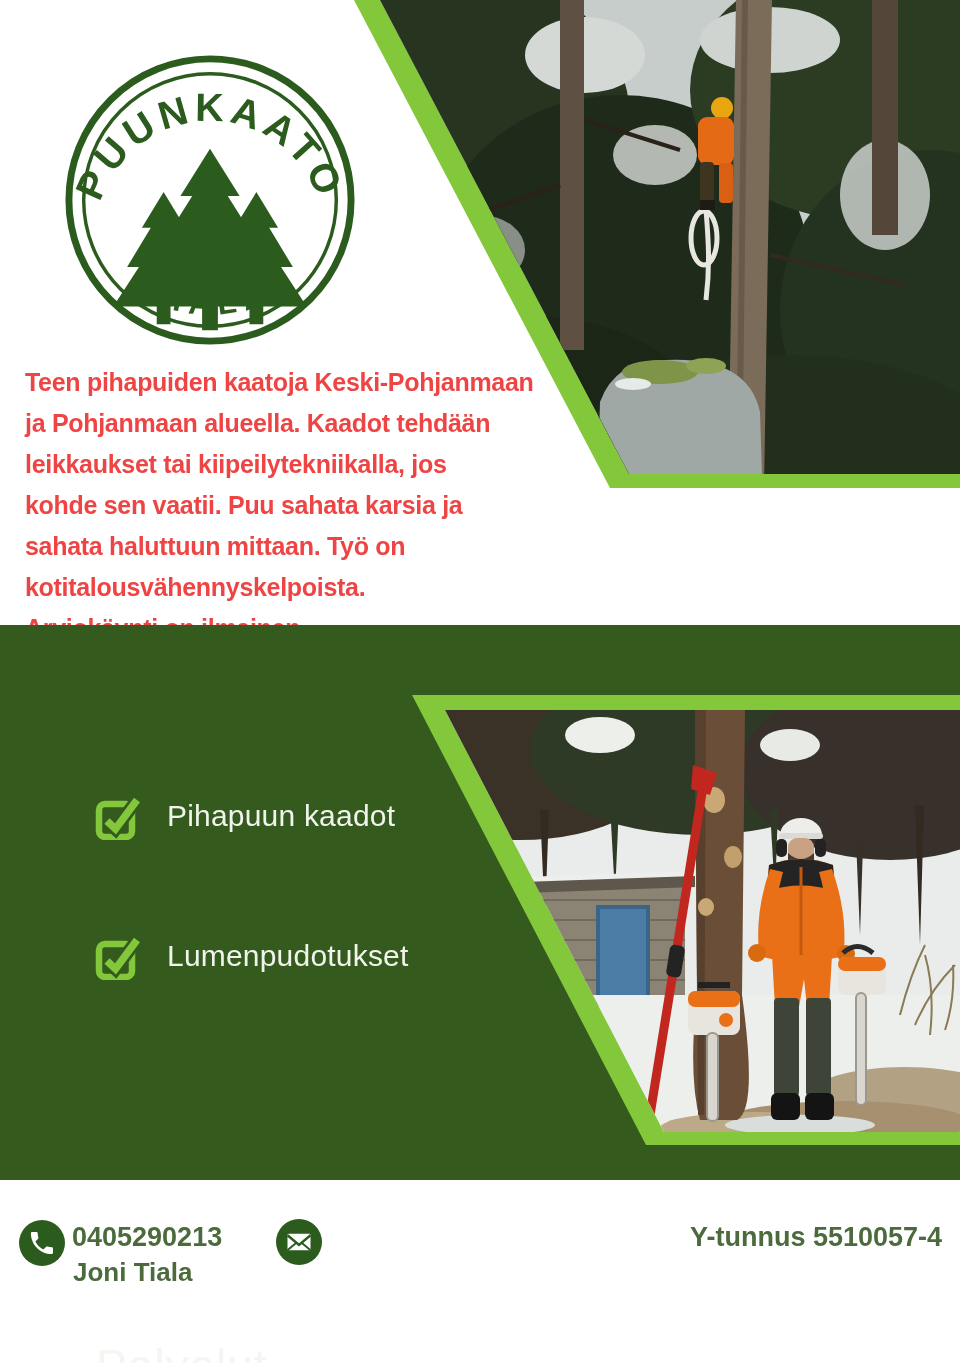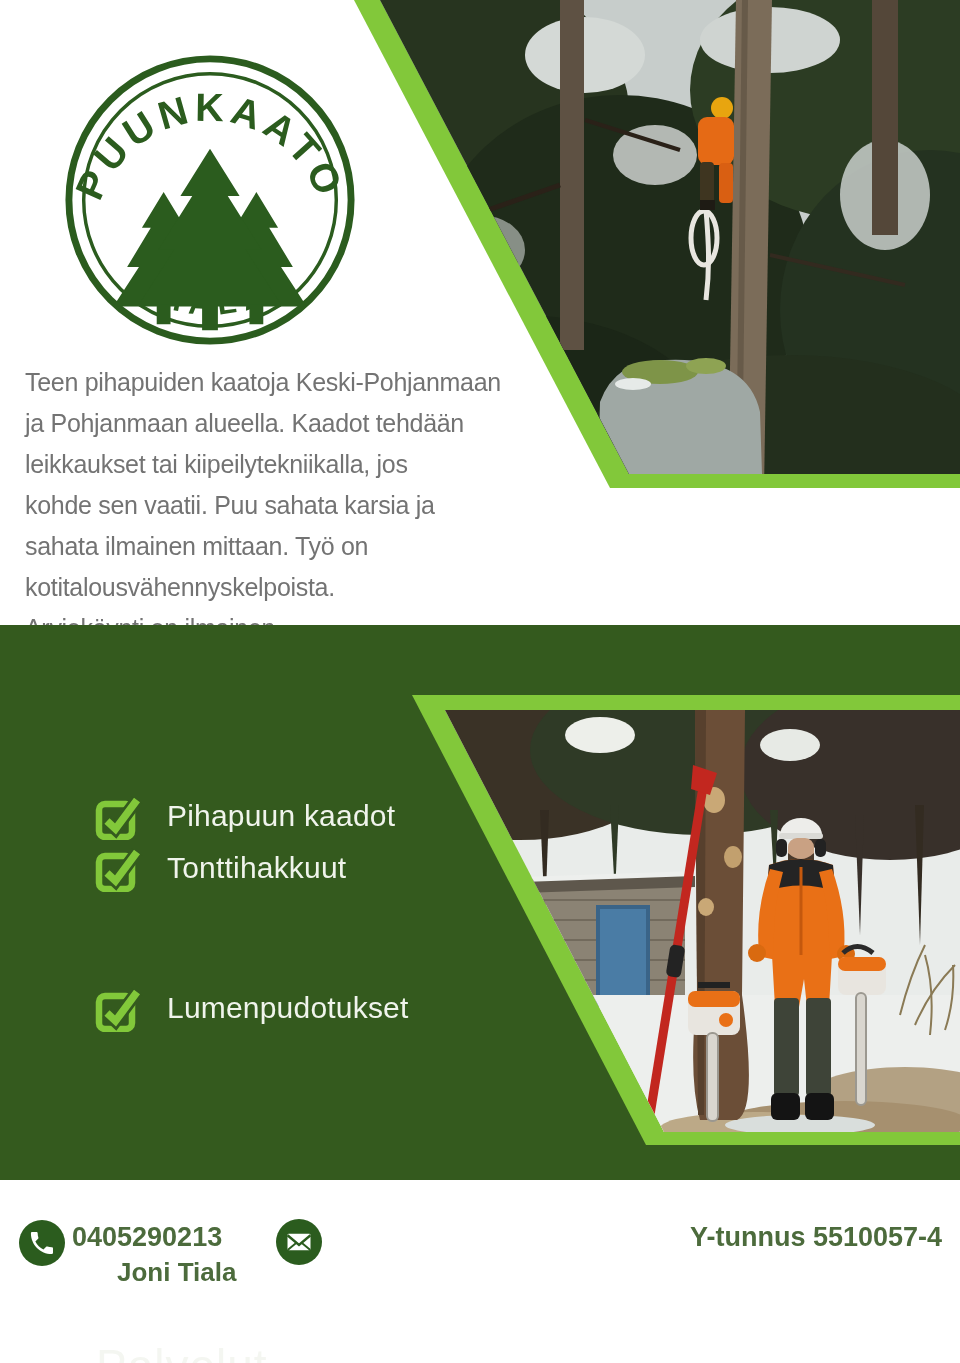--- a/index.html
+++ b/index.html
@@ -3,22 +3,22 @@
 <meta charset="utf-8">
 <style>
   html,body{margin:0;padding:0;background:#fff;}
   .page{position:relative;width:960px;height:1363px;background:#ffffff;overflow:hidden;
         font-family:"Liberation Sans",sans-serif;}
   svg{display:block;}
   .abs{position:absolute;}
 
   
   .intro{position:absolute;left:25px;top:362px;width:560px;
-         font-size:25px;font-weight:normal;letter-spacing:-0.3px;
-         line-height:41px;color:#737373;}
+         font-size:25px;font-weight:bold;letter-spacing:-0.3px;
+         line-height:41px;color:#ef4444;}
 
   
   .services{position:absolute;left:0;top:625px;width:960px;height:555px;background:#345A1E;}
   .svc-title{position:absolute;left:96px;top:714px;margin:0;
              font-size:46px;font-weight:400;letter-spacing:1px;color:#F4F6F1;}
   .svc-row{position:absolute;left:95px;height:48px;display:flex;align-items:center;gap:24px;}
   .svc-row .check{width:48px;height:48px;flex:0 0 auto;}
   .svc-row .lbl{font-size:30px;font-weight:400;color:#F0F4EC;letter-spacing:0.2px;}
 
   
@@ -96,46 +96,38 @@
       <path d="M197,142 L219,178 L210,178 L234,218 L222,218 L248,258 L204,258 L204,276 L190,276 L190,258 L146,258 L172,218 L160,218 L184,178 L175,178 Z"></path>
       <path d="M150,98 L180,146 L168,146 L202,200 L186,200 L222,256 L158,256 L158,282 L142,282 L142,256 L78,256 L114,200 L98,200 L132,146 L120,146 Z"></path>
     </g>
   </svg>
 
   <div class="intro">
     <div>Teen pihapuiden kaatoja Keski-Pohjanmaan</div>
     <div>ja Pohjanmaan alueella. Kaadot tehdään</div>
     <div>leikkaukset tai kiipeilytekniikalla, jos</div>
     <div>kohde sen vaatii. Puu sahata karsia ja</div>
-    <div>sahata ilmainen mittaan. Työ on</div>
+    <div>sahata haluttuun mittaan. Työ on</div>
     <div>kotitalousvähennyskelpoista.</div>
     <div>Arviokäynti on ilmainen.</div>
   </div>
 
   <section class="services">
     <h2 class="svc-title">Palvelut</h2>
   </section>
 
   <div class="svc-row" style="top:792px;">
     <svg class="check" viewBox="0 0 48 48">
       <rect x="4" y="12" width="33" height="33" rx="6" fill="none" stroke="#82C83A" stroke-width="6.5"></rect>
       <path d="M12 29 L20.5 37 L42 8" fill="none" stroke="#345A1E" stroke-width="13"></path>
       <path d="M12 29 L20.5 37 L42 8" fill="none" stroke="#82C83A" stroke-width="7.5"></path>
     </svg>
     <span class="lbl">Pihapuun kaadot</span>
   </div>
-  <div class="svc-row" style="top:844px;">
-    <svg class="check" viewBox="0 0 48 48">
-      <rect x="4" y="12" width="33" height="33" rx="6" fill="none" stroke="#82C83A" stroke-width="6.5"></rect>
-      <path d="M12 29 L20.5 37 L42 8" fill="none" stroke="#345A1E" stroke-width="13"></path>
-      <path d="M12 29 L20.5 37 L42 8" fill="none" stroke="#82C83A" stroke-width="7.5"></path>
-    </svg>
-    <span class="lbl">Tonttihakkuut</span>
-  </div>
-  <div class="svc-row" style="top:984px;">
+  <div class="svc-row" style="top:932px;">
     <svg class="check" viewBox="0 0 48 48">
       <rect x="4" y="12" width="33" height="33" rx="6" fill="none" stroke="#82C83A" stroke-width="6.5"></rect>
       <path d="M12 29 L20.5 37 L42 8" fill="none" stroke="#345A1E" stroke-width="13"></path>
       <path d="M12 29 L20.5 37 L42 8" fill="none" stroke="#82C83A" stroke-width="7.5"></path>
     </svg>
     <span class="lbl">Lumenpudotukset</span>
   </div>
 
   <svg class="abs" style="left:0;top:695px;" width="960" height="450" viewBox="0 0 960 450" aria-label="arborist-with-chainsaws-in-snow">
     <defs>
@@ -239,21 +231,21 @@
     </g>
   </svg>
 
   <svg class="icon-circle" style="left:19px;top:1220px;" viewBox="0 0 24 24">
     <circle cx="12" cy="12" r="12" fill="#2B5C1E"></circle>
     <g transform="translate(4.3,4.3) scale(0.64)">
       <path fill="#ffffff" d="M6.62 10.79c1.44 2.83 3.76 5.14 6.59 6.59l2.2-2.2c.27-.27.67-.36 1.02-.24 1.12.37 2.33.57 3.57.57.55 0 1 .45 1 1V20c0 .55-.45 1-1 1-9.39 0-17-7.61-17-17 0-.55.45-1 1-1h3.5c.55 0 1 .45 1 1 0 1.25.2 2.45.57 3.57.11.35.03.74-.25 1.02l-2.2 2.2z"></path>
     </g>
   </svg>
   <div class="footer-text" style="left:72px;top:1222px;font-size:27px;">0405290213</div>
-  <div class="footer-text" style="left:73px;top:1257px;font-size:26px;margin-left:44px;">Joni Tiala</div>
+  <div class="footer-text" style="left:73px;top:1257px;font-size:26px;">Joni Tiala</div>
 
   <svg class="icon-circle" style="left:276px;top:1219px;" viewBox="0 0 48 48">
     <circle cx="24" cy="24" r="24" fill="#2B5C1E"></circle>
     <rect x="12" y="15.5" width="24" height="17" rx="1.5" fill="#ffffff"></rect>
     <path d="M12 17 L24 27 L36 17" fill="none" stroke="#2B5C1E" stroke-width="2.6"></path>
     <path d="M12.5 32 L21 25 M35.5 32 L27 25" stroke="#2B5C1E" stroke-width="2"></path>
   </svg>
 
   <div class="footer-text" style="left:690px;top:1222px;font-size:27px;">Y-tunnus 5510057-4</div>
 

